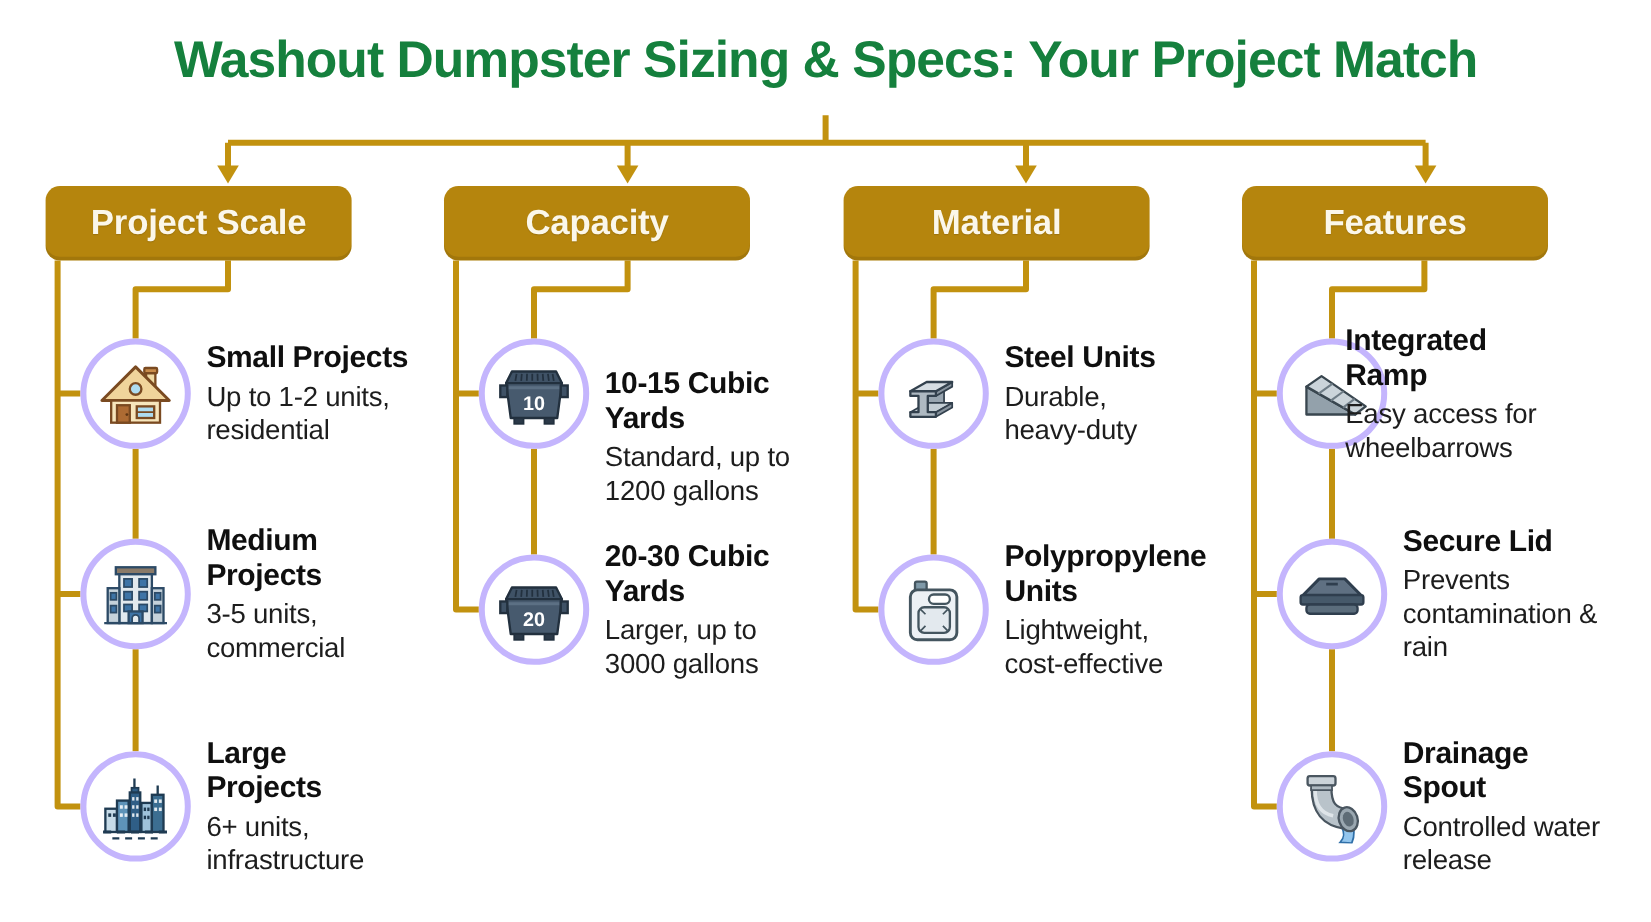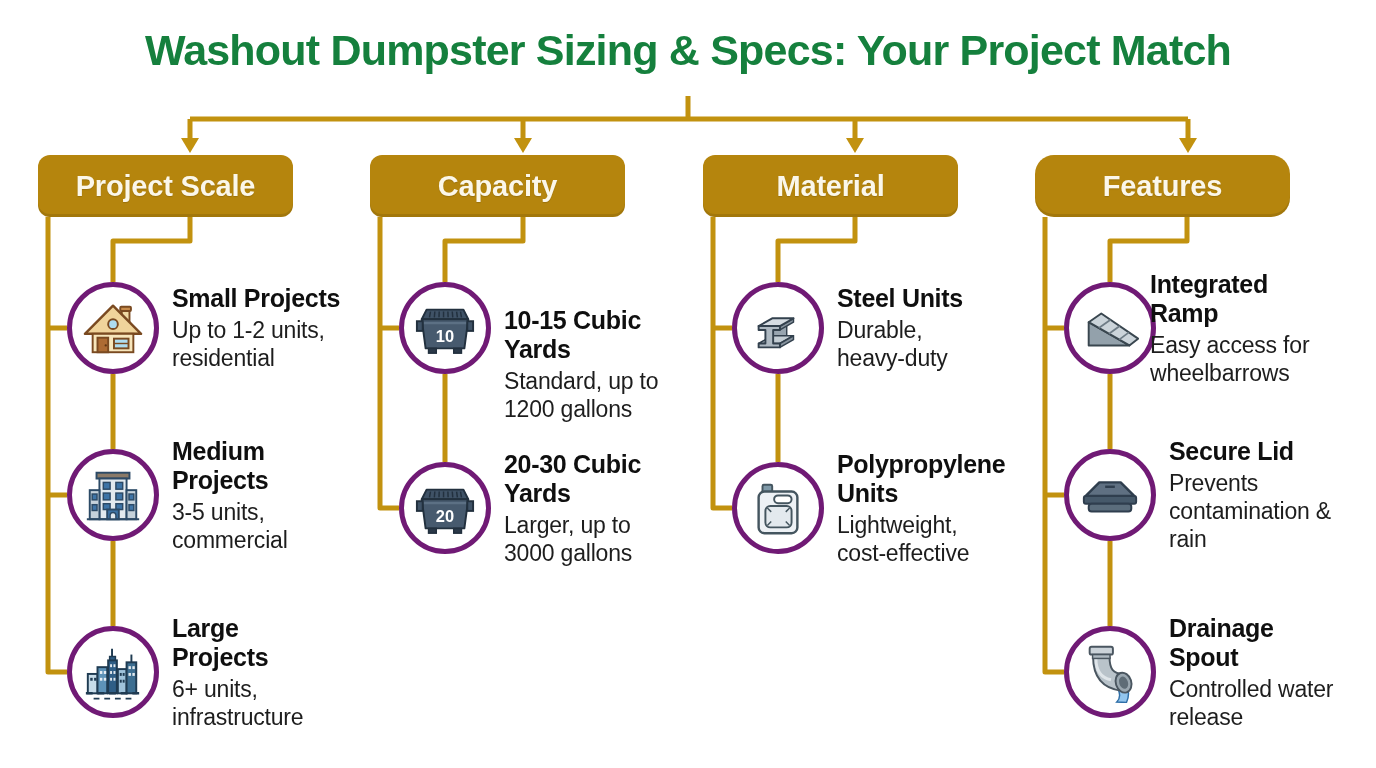--- a/index.html
+++ b/index.html
@@ -16,21 +16,21 @@
     position:absolute;top:155px;width:255px;height:62px;border-radius:12px;
     background:#b5850d;box-shadow:inset 0 -3px 0 rgba(0,0,0,0.10);
     display:flex;align-items:center;justify-content:center;z-index:2;
   }
   .cat-label{
     color:#fbf7ea;font-size:29px;font-weight:700;letter-spacing:-0.2px;
     text-shadow:0 1px 1px rgba(0,0,0,0.15);
   }
   .circle{
     position:absolute;width:92px;height:92px;border-radius:50%;
-    background:#ffffff;border:5px solid #701a75;box-sizing:border-box;
+    background:#ffffff;border:5px solid #c4b5fd;box-sizing:border-box;
     display:flex;align-items:center;justify-content:center;z-index:2;
   }
   .item-text{
     position:absolute;transform:translateY(-50%);width:202px;z-index:2;
   }
   .item-title{
     font-size:25px;line-height:29px;font-weight:700;color:#0f0f0f;
     letter-spacing:-0.3px;white-space:pre-line;
   }
   .item-desc{
@@ -68,21 +68,21 @@
 
   <div class="cat-box" style="left:38px;">
     <span class="cat-label">Project Scale</span>
   </div>
   <div class="cat-box" style="left:370px;justify-content:center;">
     <span class="cat-label">Capacity</span>
   </div>
   <div class="cat-box" style="left:703px;">
     <span class="cat-label">Material</span>
   </div>
-  <div class="cat-box" style="left:1035px;border-radius:19px;">
+  <div class="cat-box" style="left:1035px;">
     <span class="cat-label">Features</span>
   </div>
 
   <div class="circle" style="left:67px;top:282px;">
     <svg width="62" height="62" viewBox="0 0 64 64">
       <rect x="41" y="13" width="8" height="13" fill="#efd9a4" stroke="#7a4a21" stroke-width="2"></rect>
       <rect x="39.5" y="10" width="11" height="4.5" rx="1" fill="#c98c4b" stroke="#7a4a21" stroke-width="2"></rect>
       <polygon points="32,9 61,38 3,38" fill="#f0d49b" stroke="#7a4a21" stroke-width="2.5" stroke-linejoin="round"></polygon>
       <rect x="11" y="38" width="42" height="19" fill="#f7e6bc" stroke="#7a4a21" stroke-width="2"></rect>
       <circle cx="32" cy="28" r="5" fill="#aedcf0" stroke="#7a4a21" stroke-width="2"></circle>
@@ -267,21 +267,21 @@
     <svg width="62" height="62" viewBox="0 0 64 64">
       <polygon points="10,26 10,50 52,50" fill="#93a1ab" stroke="#39464f" stroke-width="2" stroke-linejoin="round"></polygon>
       <polygon points="10,26 23,17 61,43 52,50" fill="#cbd4da" stroke="#39464f" stroke-width="2" stroke-linejoin="round"></polygon>
       <g stroke="#6e7c86" stroke-width="1.8">
         <line x1="20.5" y1="32" x2="32.5" y2="23.5"></line>
         <line x1="31" y1="38" x2="42" y2="30"></line>
         <line x1="41.5" y1="44" x2="51.5" y2="36.5"></line>
       </g>
     </svg>
   </div>
-  <div class="item-text" style="left:1150px;top:328px;">
+  <div class="item-text" style="left:1121px;top:328px;">
     <div class="item-title">Integrated
 Ramp</div>
     <div class="item-desc">Easy access for
 wheelbarrows</div>
   </div>
 
   <div class="circle" style="left:1064px;top:449px;">
     <svg width="62" height="62" viewBox="0 0 64 64">
       <polygon points="21,19 43,19 57,33 7,33" fill="#5f7082" stroke="#2f3e4e" stroke-width="2.5" stroke-linejoin="round"></polygon>
       <line x1="27" y1="23.5" x2="37" y2="23.5" stroke="#2f3e4e" stroke-width="2.5"></line>

